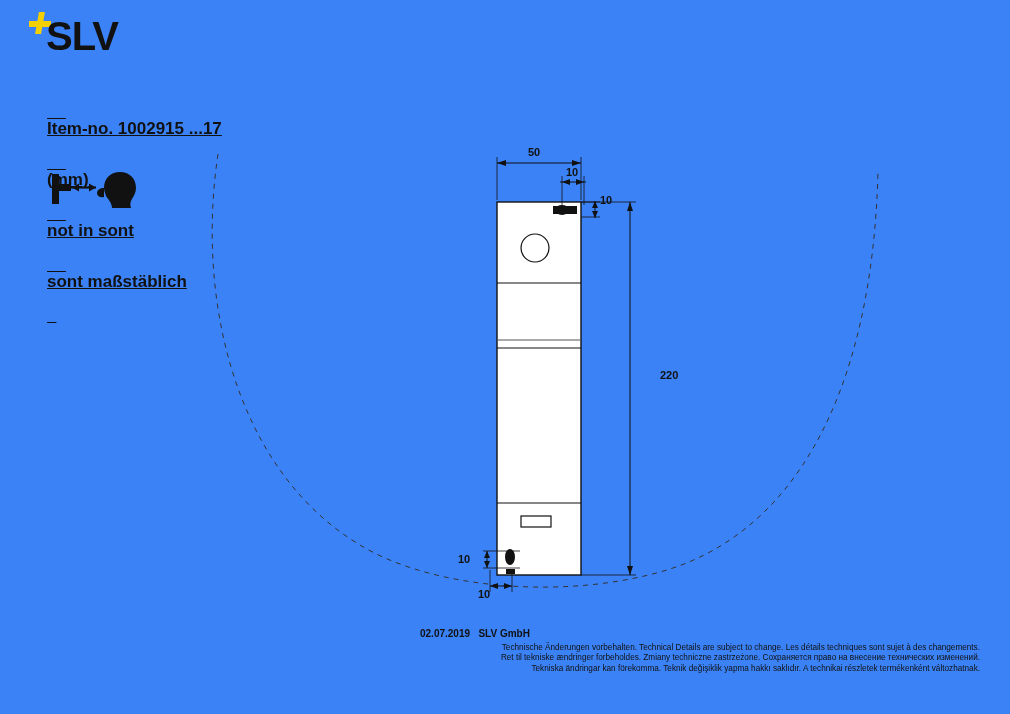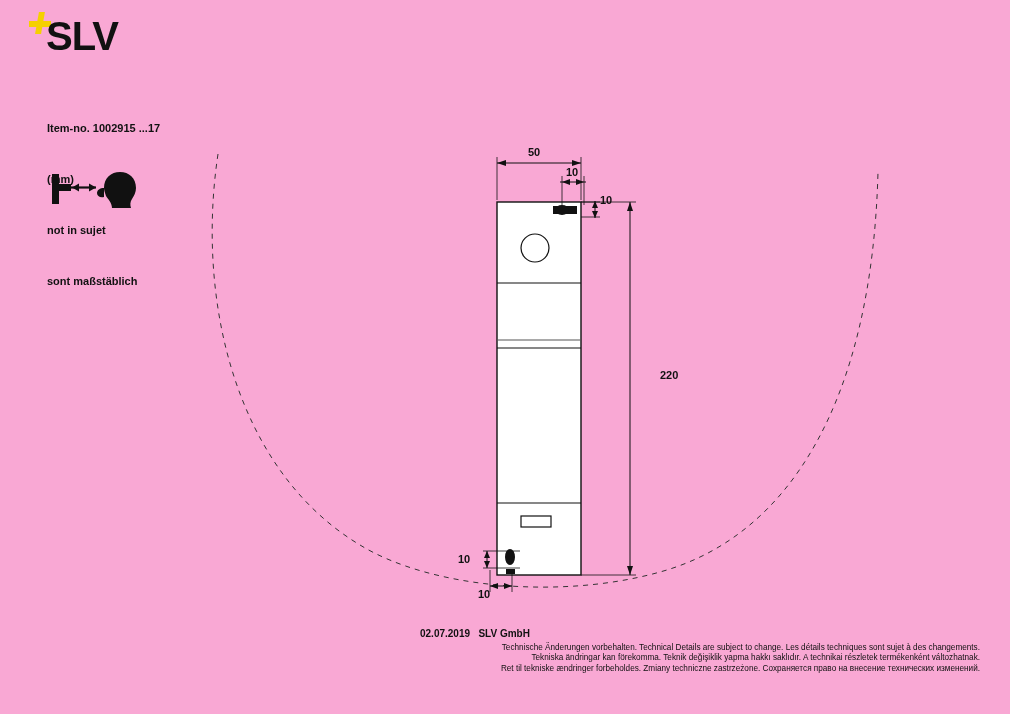--- a/index.html
+++ b/index.html
@@ -8,21 +8,21 @@
     background: #ffffff;
   }
   body {
     font-family: "Liberation Sans", sans-serif;
     color: #1a1a1a;
   }
   #page {
     position: relative;
     width: 1010px;
     height: 714px;
-    background: #f9a8d4;
+    background: #3b82f6;
     overflow: hidden;
   }
 
   
   #logo {
     position: absolute;
     left: 28px;
     top: 12px;
     width: 150px;
     height: 50px;
@@ -61,25 +61,26 @@
     width: 22px;
     height: 6px;
     background: #f5d000;
   }
 
   
   #item-info {
     position: absolute;
     left: 47px;
     top: 86px;
-    font-size: 11px;
+    font-size: 17px;
     font-weight: bold;
     line-height: 17px;
     color: #111111;
     white-space: pre;
+    text-decoration: underline;
   }
   #item-info div { white-space: nowrap; }
 
   
   #pictogram {
     position: absolute;
     left: 50px;
     top: 168px;
     width: 100px;
     height: 46px;
@@ -136,21 +137,21 @@
     <div class="plus-mark">
       <div class="bar-v"></div>
       <div class="bar-h"></div>
     </div>
     <div id="logo-text">SLV</div>
   </div>
 
   <div id="item-info">
     <div>Item-no. 1002915 ...17</div>
     <div>(mm)</div>
-    <div>not in sujet</div>
+    <div>not in sont</div>
     <div>sont maßstäblich</div>
   </div>
 
   <svg id="pictogram" viewBox="0 0 100 46">
 
     <rect x="2" y="6" width="7" height="30" fill="#111111"></rect>
     <rect x="9" y="16" width="12" height="7" fill="#111111"></rect>
 
     <line x1="21" y1="19.5" x2="46" y2="19.5" stroke="#111111" stroke-width="2.2"></line>
     <polygon points="46,19.5 39,15.5 39,23.5" fill="#111111"></polygon>
@@ -224,18 +225,18 @@
   <div class="dim-label" style="left:660px; top:369px;">220</div>
   <div class="dim-label" style="left:458px; top:553px;">10</div>
   <div class="dim-label" style="left:478px; top:588px;">10</div>
 
   <div id="footer">
     <div id="footer-date">
       <span>02.07.2019</span>&nbsp;&nbsp;&nbsp;<span>SLV GmbH</span>
     </div>
     <div id="footer-lines">
       <div>Technische Änderungen vorbehalten. Technical Details are subject to change. Les détails techniques sont sujet à des changements.</div>
+      <div>Ret til tekniske ændringer forbeholdes. Zmiany techniczne zastrzeżone. Сохраняется право на внесение технических изменений.</div>
       <div>Tekniska ändringar kan förekomma. Teknik değişiklik yapma hakkı saklıdır. A technikai részletek termékenként változhatnak.</div>
-      <div>Ret til tekniske ændringer forbeholdes. Zmiany techniczne zastrzeżone. Сохраняется право на внесение технических изменений.</div>
     </div>
   </div>
 
 </div>
 
 </body></html>

